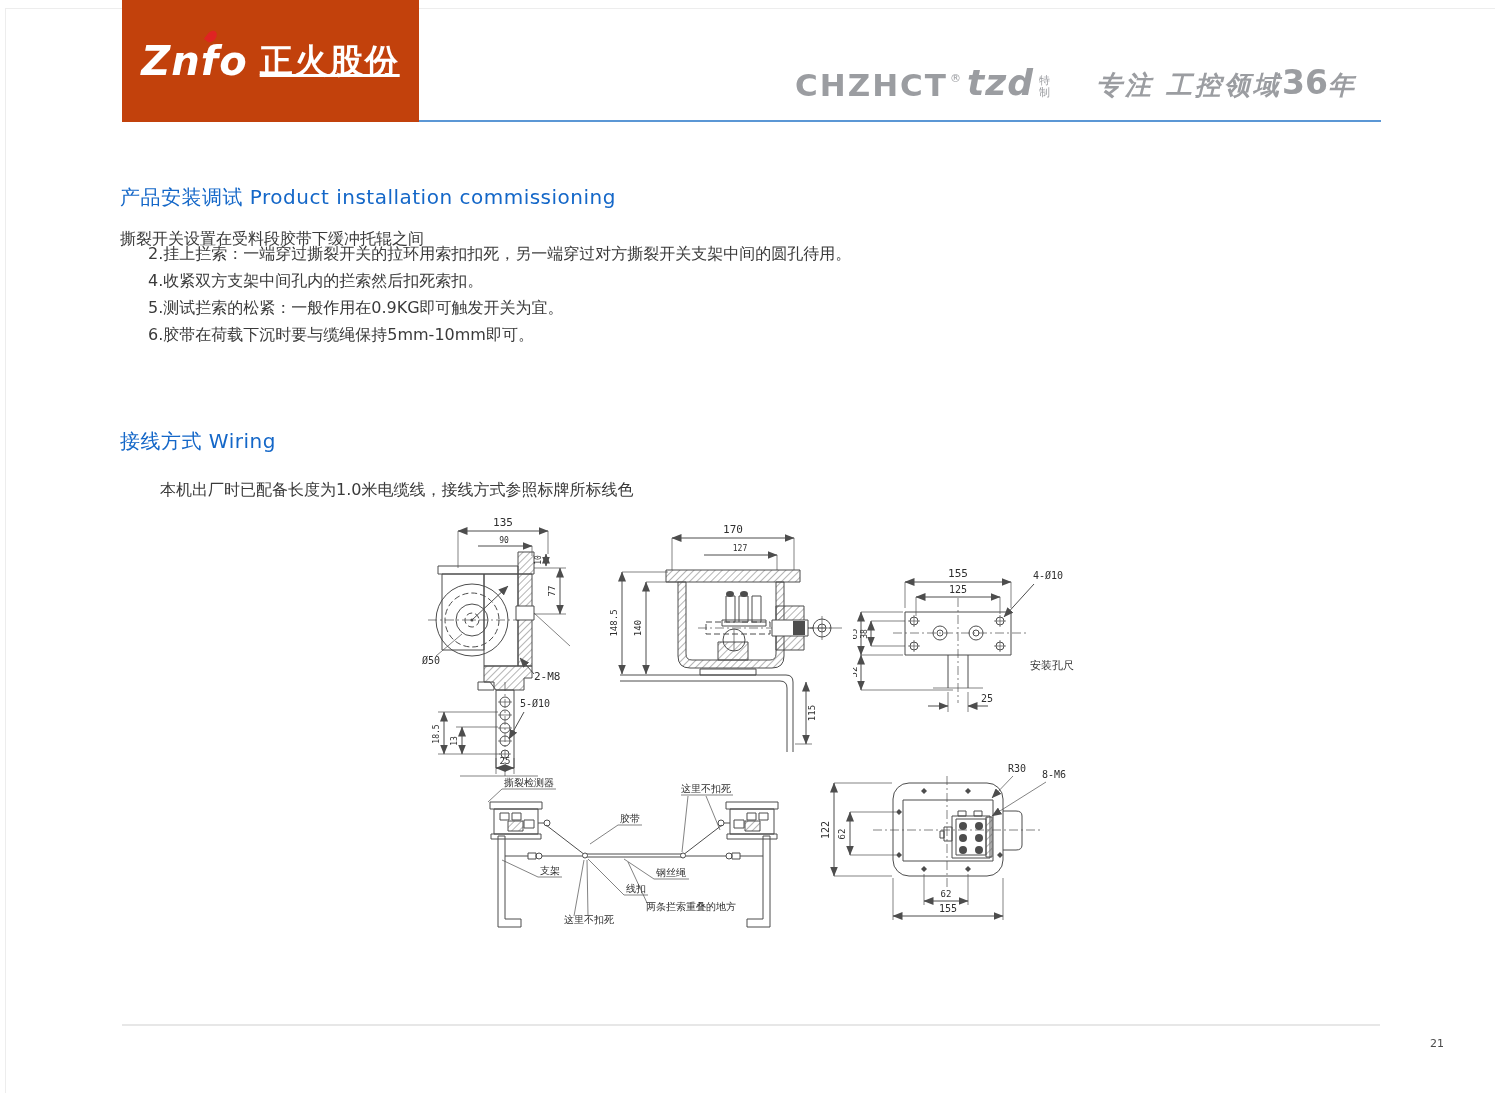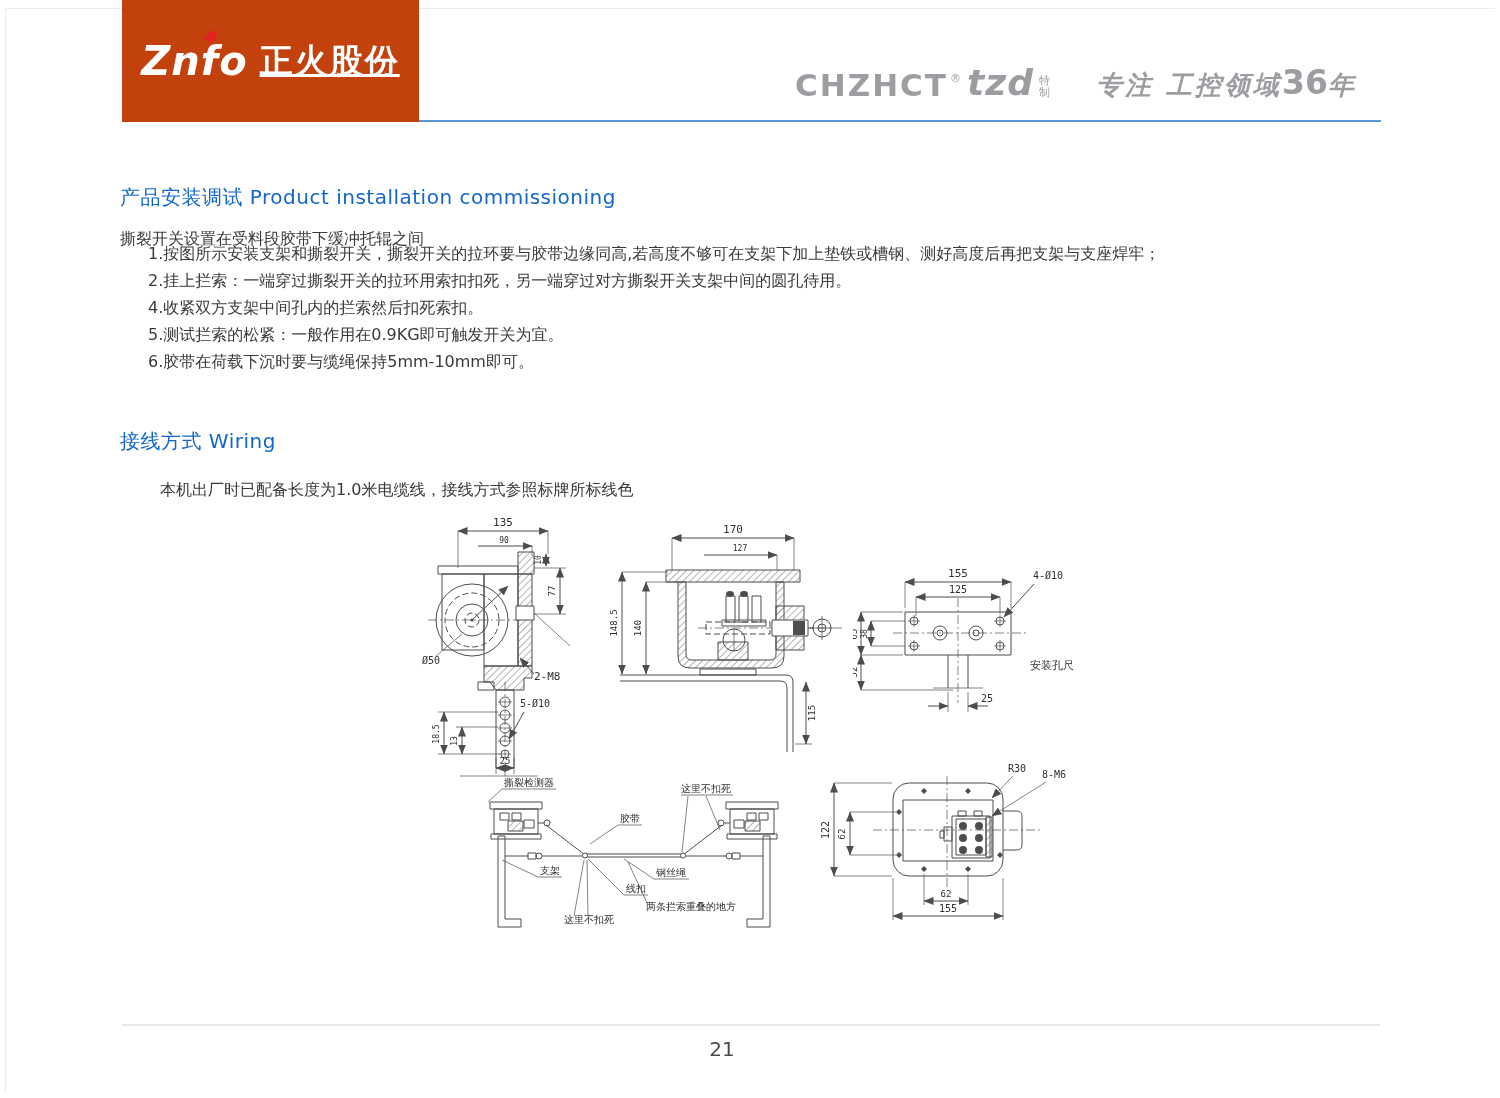--- a/index.html
+++ b/index.html
@@ -36,21 +36,21 @@
   .sec-title{position:absolute;left:120px;font-size:20px;color:#1467c8;font-weight:500;letter-spacing:0.5px;}
   #title1{top:167px;}
   #title2{top:411px;}
   .intro{position:absolute;left:120px;top:213px;font-size:16px;color:#3a3a3a;}
   .steps{position:absolute;left:148px;top:240px;width:1260px;}
   .steps p{margin:0;height:27px;line-height:27px;font-size:16px;color:#3a3a3a;white-space:nowrap;}
   .wiring-note{position:absolute;left:160px;top:464px;font-size:16px;color:#3a3a3a;}
 
   
   .footer-rule{position:absolute;left:122px;top:1024px;width:1258px;height:2px;background:#e7e7e7;}
-  .page-number{position:absolute;left:0;top:1037px;width:1444px;text-align:center;font-size:20px;color:#4a4a4a;}
+  .page-number{position:absolute;left:0;top:1037px;width:1444px;text-align:right;font-size:11px;color:#4a4a4a;}
 
   
   .drw{position:absolute;}
   .drw line,.drw path,.drw rect,.drw circle,.drw ellipse,.drw polyline,.drw polygon{
     stroke:#4d4d4d;fill:none;stroke-width:1;vector-effect:non-scaling-stroke;}
   .drw .hatch{fill:url(#hatch);}
   .drw .solid{fill:#4d4d4d;stroke:none;}
   .drw .white{fill:#ffffff;}
   .drw .thin{stroke-width:0.7;}
   .drw .dash{stroke-dasharray:6 3;}
@@ -92,21 +92,20 @@
       <span>制</span>
     </span>
     <span class="slogan"><span>专注 工控领域</span><span class="slogan-num">36</span><span>年</span></span>
   </div>
   <div class="header-rule"></div>
 </header>
 
 <h2 id="title1" class="sec-title">产品安装调试 Product installation commissioning</h2>
 <p class="intro">撕裂开关设置在受料段胶带下缓冲托辊之间</p>
 <div class="steps">
-  <p>1.按图所示安装支架和撕裂开关，撕裂开关的拉环要与胶带边缘同高,若高度不够可在支架下加上垫铁或槽钢、测好高度后再把支架与支座焊牢；</p>
   <p>2.挂上拦索：一端穿过撕裂开关的拉环用索扣扣死，另一端穿过对方撕裂开关支架中间的圆孔待用。</p>
   <p>4.收紧双方支架中间孔内的拦索然后扣死索扣。</p>
   <p>5.测试拦索的松紧：一般作用在0.9KG即可触发开关为宜。</p>
   <p>6.胶带在荷载下沉时要与缆绳保持5mm-10mm即可。</p>
 </div>
 
 <h2 id="title2" class="sec-title">接线方式 Wiring</h2>
 <p class="wiring-note">本机出厂时已配备长度为1.0米电缆线，接线方式参照标牌所标线色</p>
 
 <svg class="drw" style="left:420px;top:506px" width="228" height="276" viewBox="0 0 228 276">

